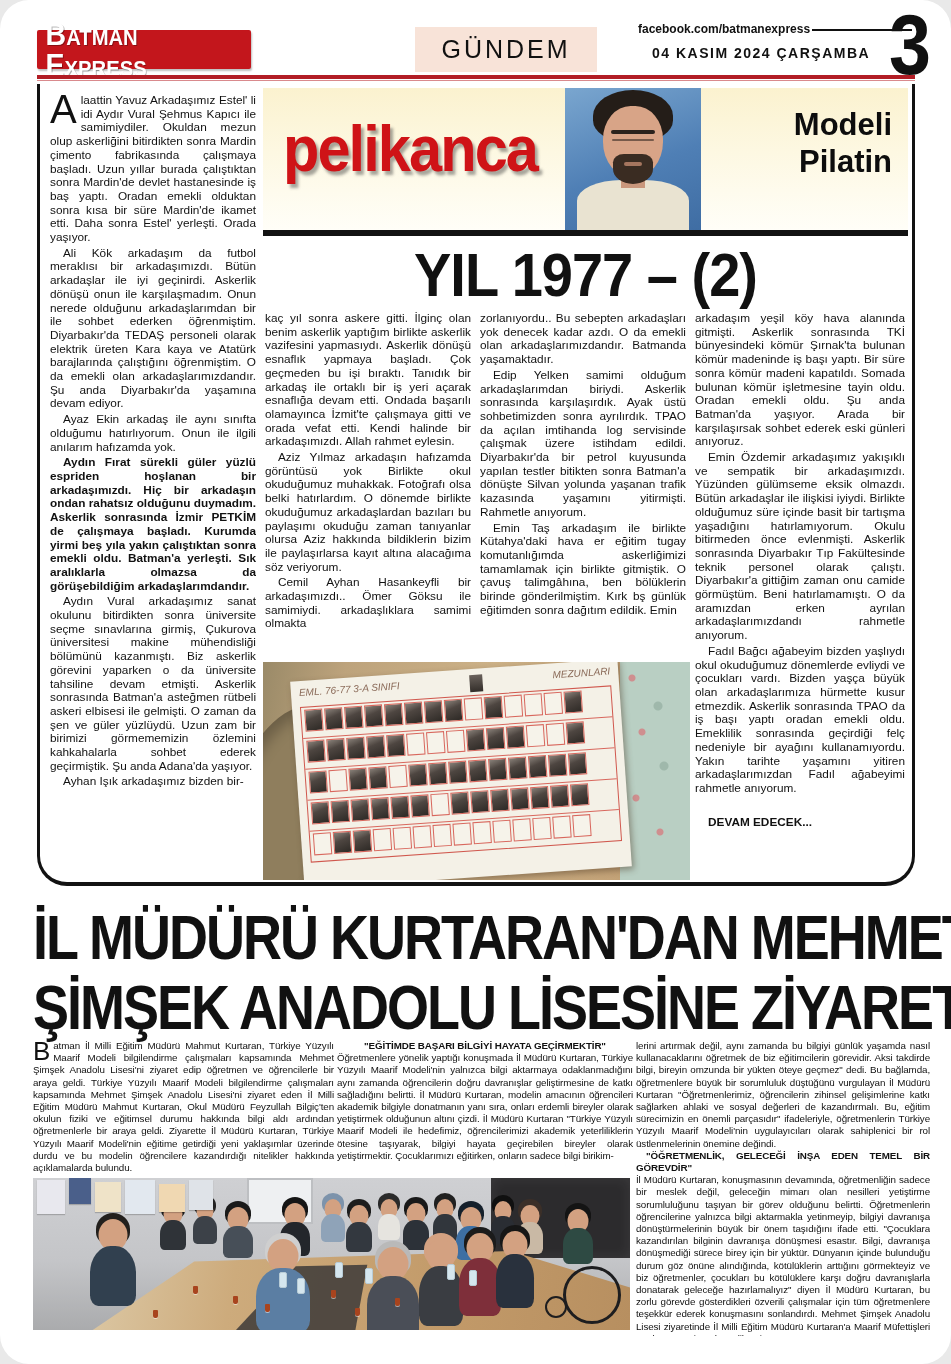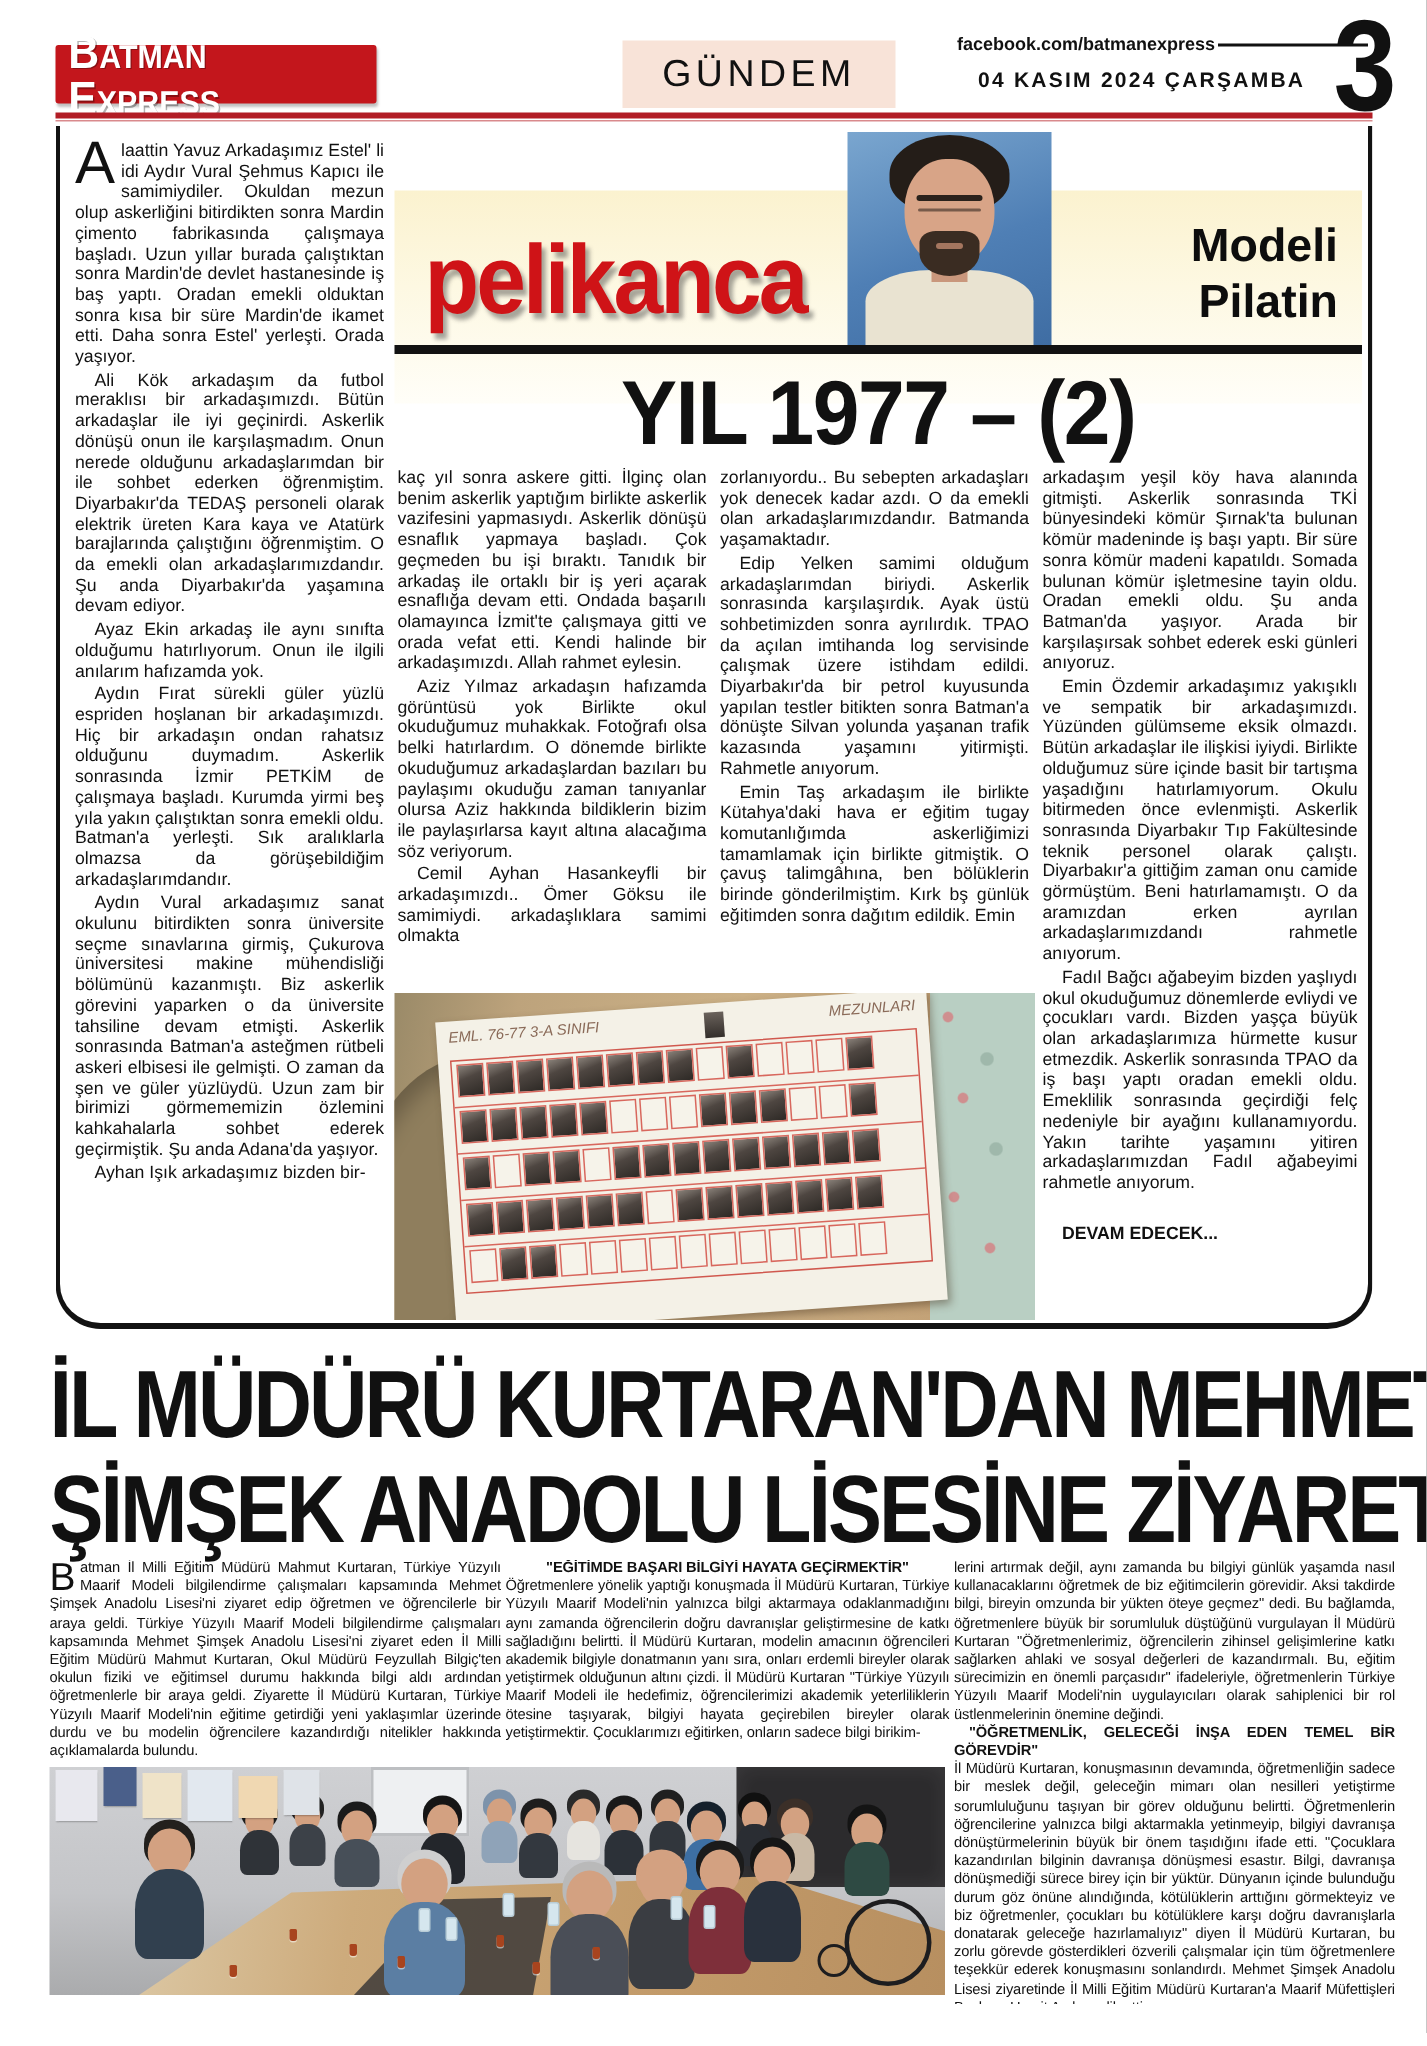--- a/index.html
+++ b/index.html
@@ -1,17 +1,17 @@
 <!DOCTYPE html>
 <html lang="tr"><head>
 <meta charset="utf-8">
 <style>
   html,body{margin:0;padding:0;background:#e9e9e9;}
   .page{position:relative;width:951px;height:1364px;background:#ffffff;overflow:hidden;
-        font-family:"Liberation Sans",sans-serif;color:#111;margin:0 auto;}
+        font-family:"Liberation Sans",sans-serif;color:#111;margin:0 auto;border-radius:29px;}
   .abs{position:absolute;}
 
   
   .masthead{left:37px;top:30px;width:214px;height:39px;background:#c3161c;border-radius:2px;
             display:flex;align-items:center;justify-content:center;
             box-shadow:1px 2px 2px rgba(0,0,0,.25);}
   .masthead span{color:#fff;font-weight:bold;font-variant:small-caps;font-size:31px;
                  letter-spacing:0;line-height:1;text-shadow:1px 1px 0 rgba(0,0,0,.3);
                  transform:scale(.92,1);}
   .section-box{left:415px;top:27px;width:182px;height:45px;background:#f8e3d8;
@@ -25,21 +25,21 @@
   .red-rule{left:37px;top:75px;width:878px;height:4px;background:#b21d25;}
   .red-rule2{left:37px;top:80px;width:878px;height:1px;background:#d98a8d;}
 
   
   .story-frame{left:37px;top:84px;width:872px;height:798px;
                border-left:3px solid #121212;border-right:3px solid #121212;
                border-bottom:4px solid #121212;border-radius:0 0 30px 30px;}
 
   
   .pel-box{left:263px;top:88px;width:645px;height:142px;
-           background:linear-gradient(180deg,#fbf2cf 0%,#fdf8e2 45%,#fffef8 100%);margin-top:39px;}
+           background:linear-gradient(180deg,#fbf2cf 0%,#fdf8e2 45%,#fffef8 100%);}
   .pel-brand{left:20px;top:28px;font-size:62px;font-weight:bold;color:#cf1317;
              letter-spacing:-2px;line-height:1;text-shadow:3px 4px 3px rgba(60,60,60,.45);
              transform:scale(.96,1.05);transform-origin:left top;}
   .pel-author{right:16px;top:18px;width:200px;text-align:right;font-weight:bold;
               font-size:31px;line-height:37px;color:#0d0d0d;}
   .pel-rule{left:263px;top:230px;width:645px;height:6px;background:#121212;}
   .story-title{left:263px;top:242px;width:645px;text-align:center;font-weight:bold;
                font-size:56px;line-height:62px;letter-spacing:-1px;
                transform:scale(1,1.08);transform-origin:center top;}
 
@@ -56,21 +56,21 @@
             border-radius:30% 30% 55% 55%;}
   .po-mouth{position:absolute;left:59px;top:74px;width:18px;height:4px;background:#a5765f;border-radius:2px;}
   .po-shirt{position:absolute;left:12px;top:92px;width:112px;height:52px;background:#e9e3d1;
             border-radius:40% 40% 0 0;}
   .po-neck{position:absolute;left:56px;top:84px;width:24px;height:16px;background:#c9977c;}
 
   
   .bodycol{font-size:11.8px;line-height:13.7px;text-align:justify;overflow:hidden;}
   .bodycol p{margin:0 0 2px 0;text-indent:13px;}
   .bodycol p.first{text-indent:0;}
-  .bodycol p.bold{font-weight:normal;}
+  .bodycol p.bold{font-weight:bold;}
   .dropcap{float:left;font-size:40px;line-height:27px;padding:2px 4px 0 0;font-weight:normal;}
   .devam{font-weight:bold;text-indent:13px;margin-top:20px;}
   .col1{left:50px;top:94px;width:206px;height:782px;}
   .col2{left:265px;top:312px;width:206px;height:342px;}
   .col3{left:480px;top:312px;width:206px;height:348px;}
   .col4{left:695px;top:312px;width:210px;height:560px;}
 
   
   .classphoto{left:263px;top:662px;width:427px;height:218px;overflow:hidden;
               background:linear-gradient(100deg,#9a8a68 0%,#bda37c 18%,#ccb187 50%,#c3a277 85%,#b59468 100%);}

